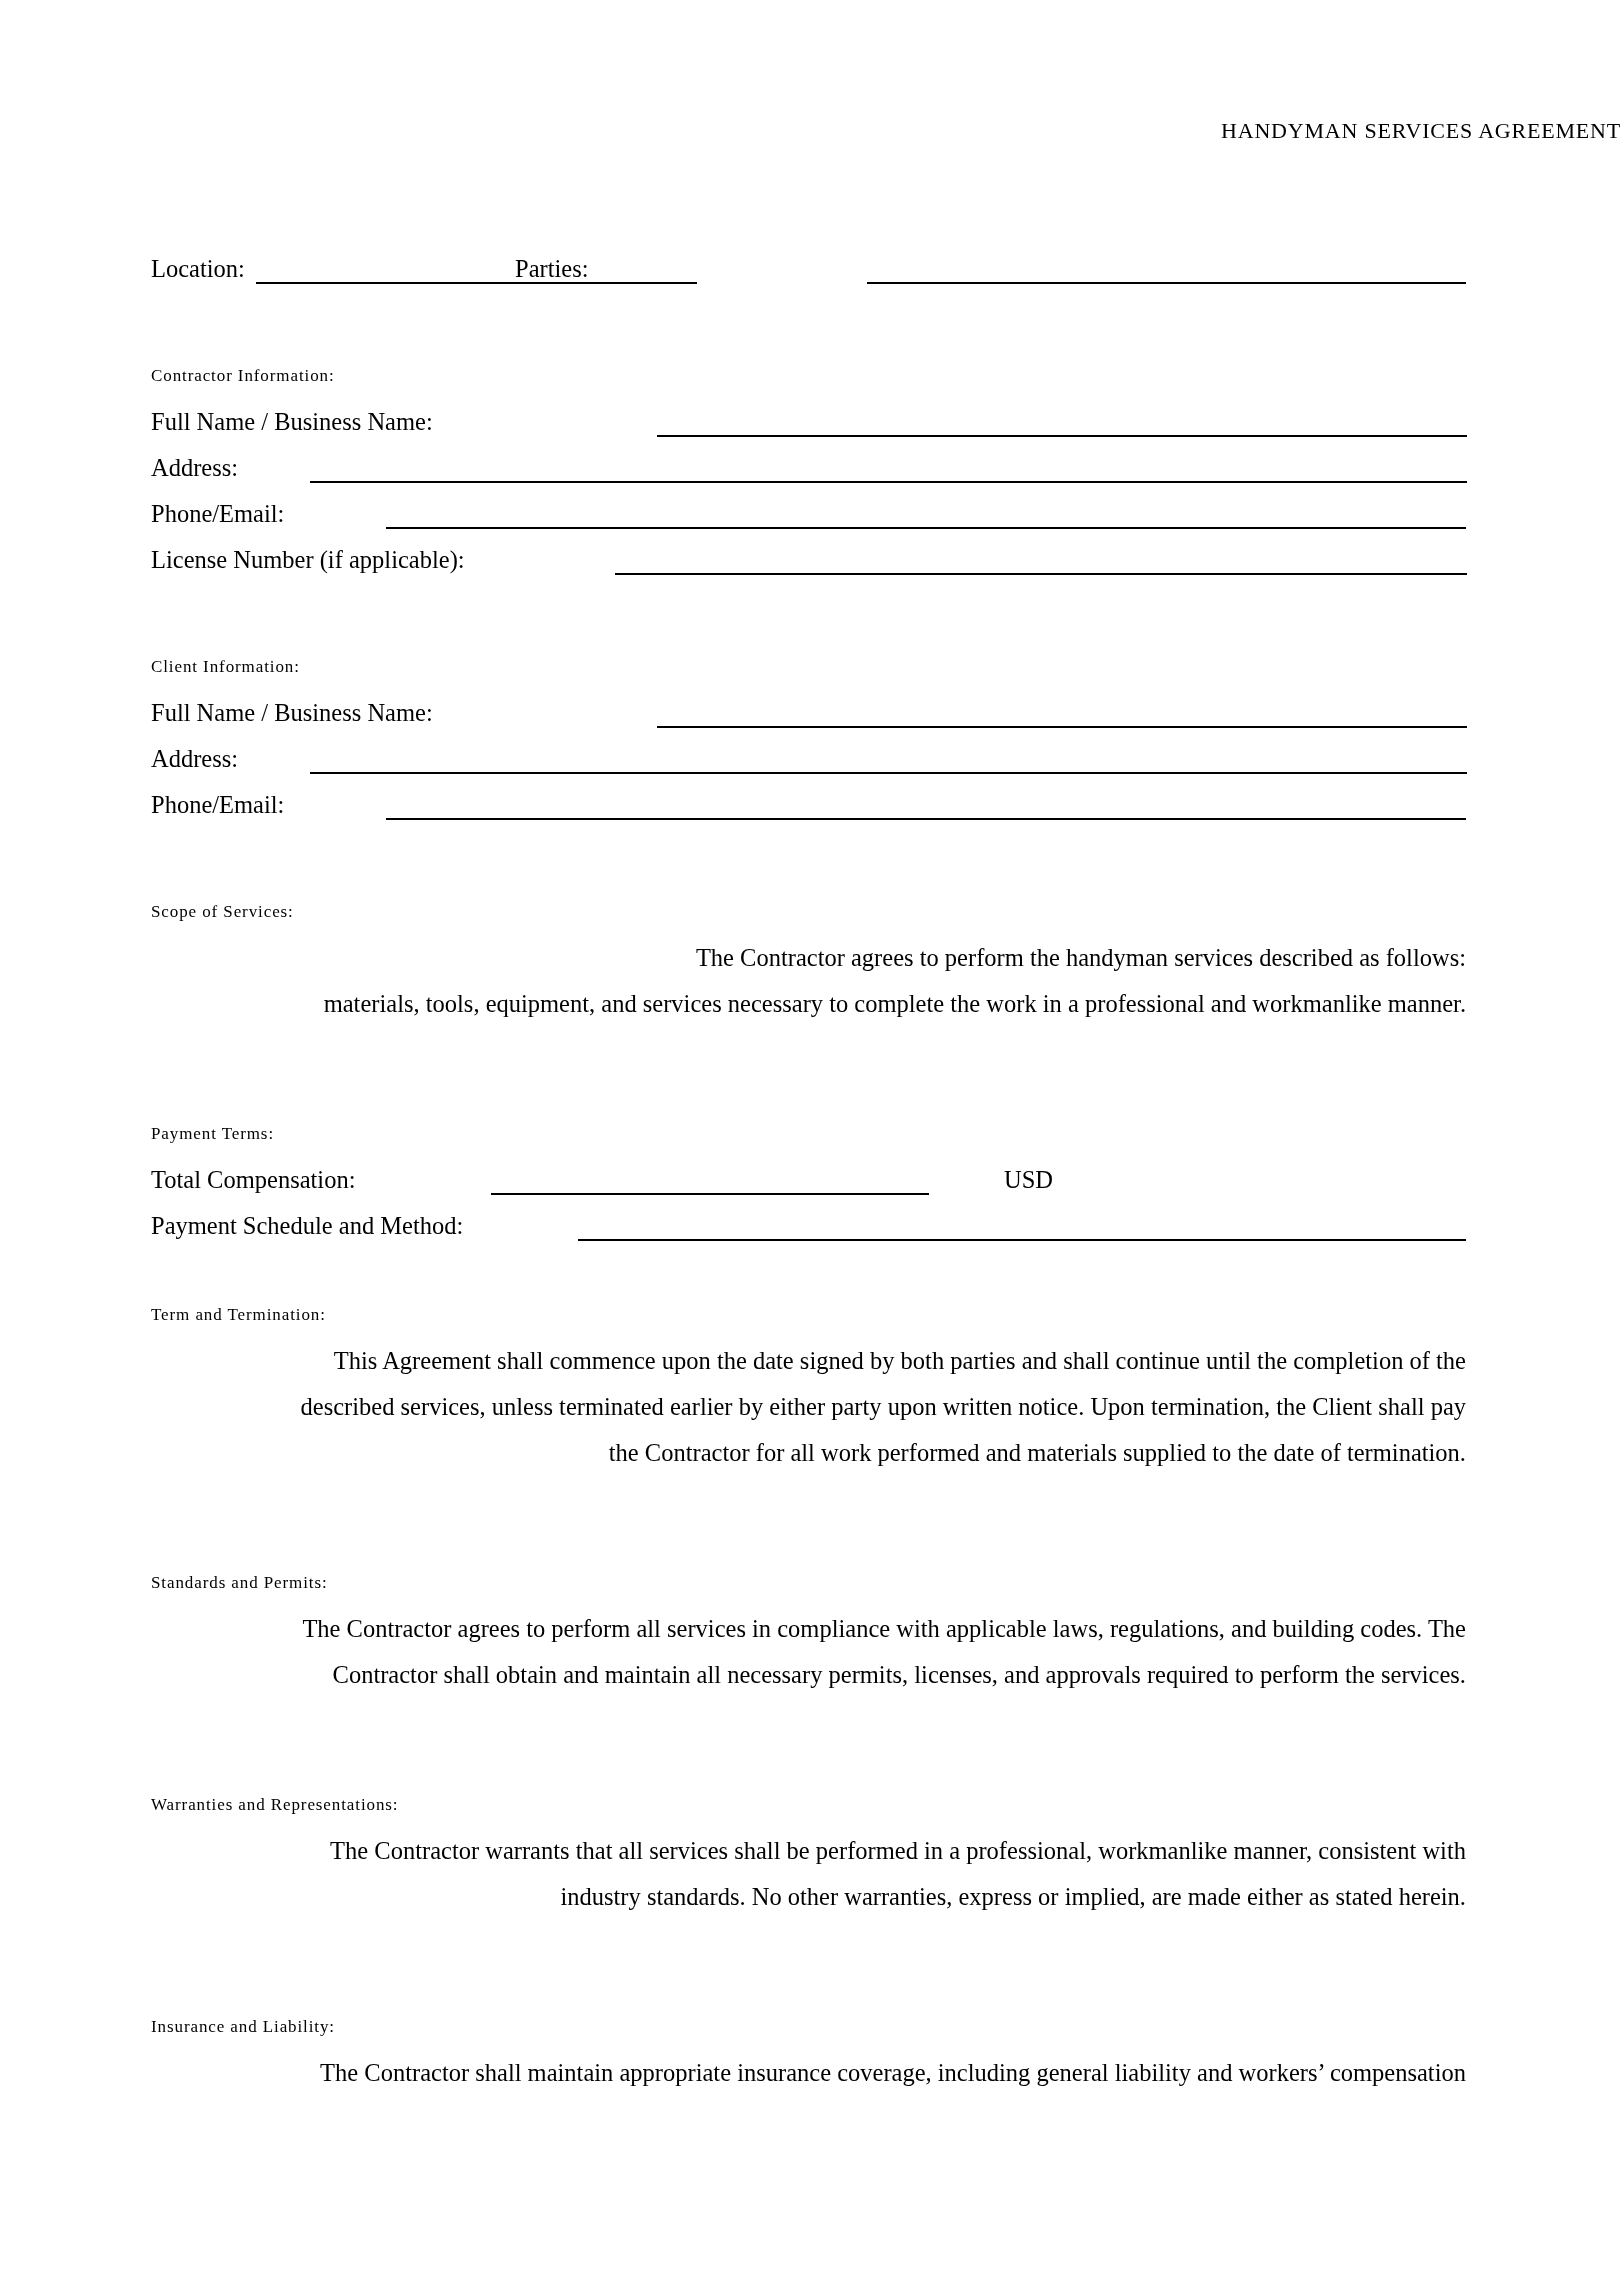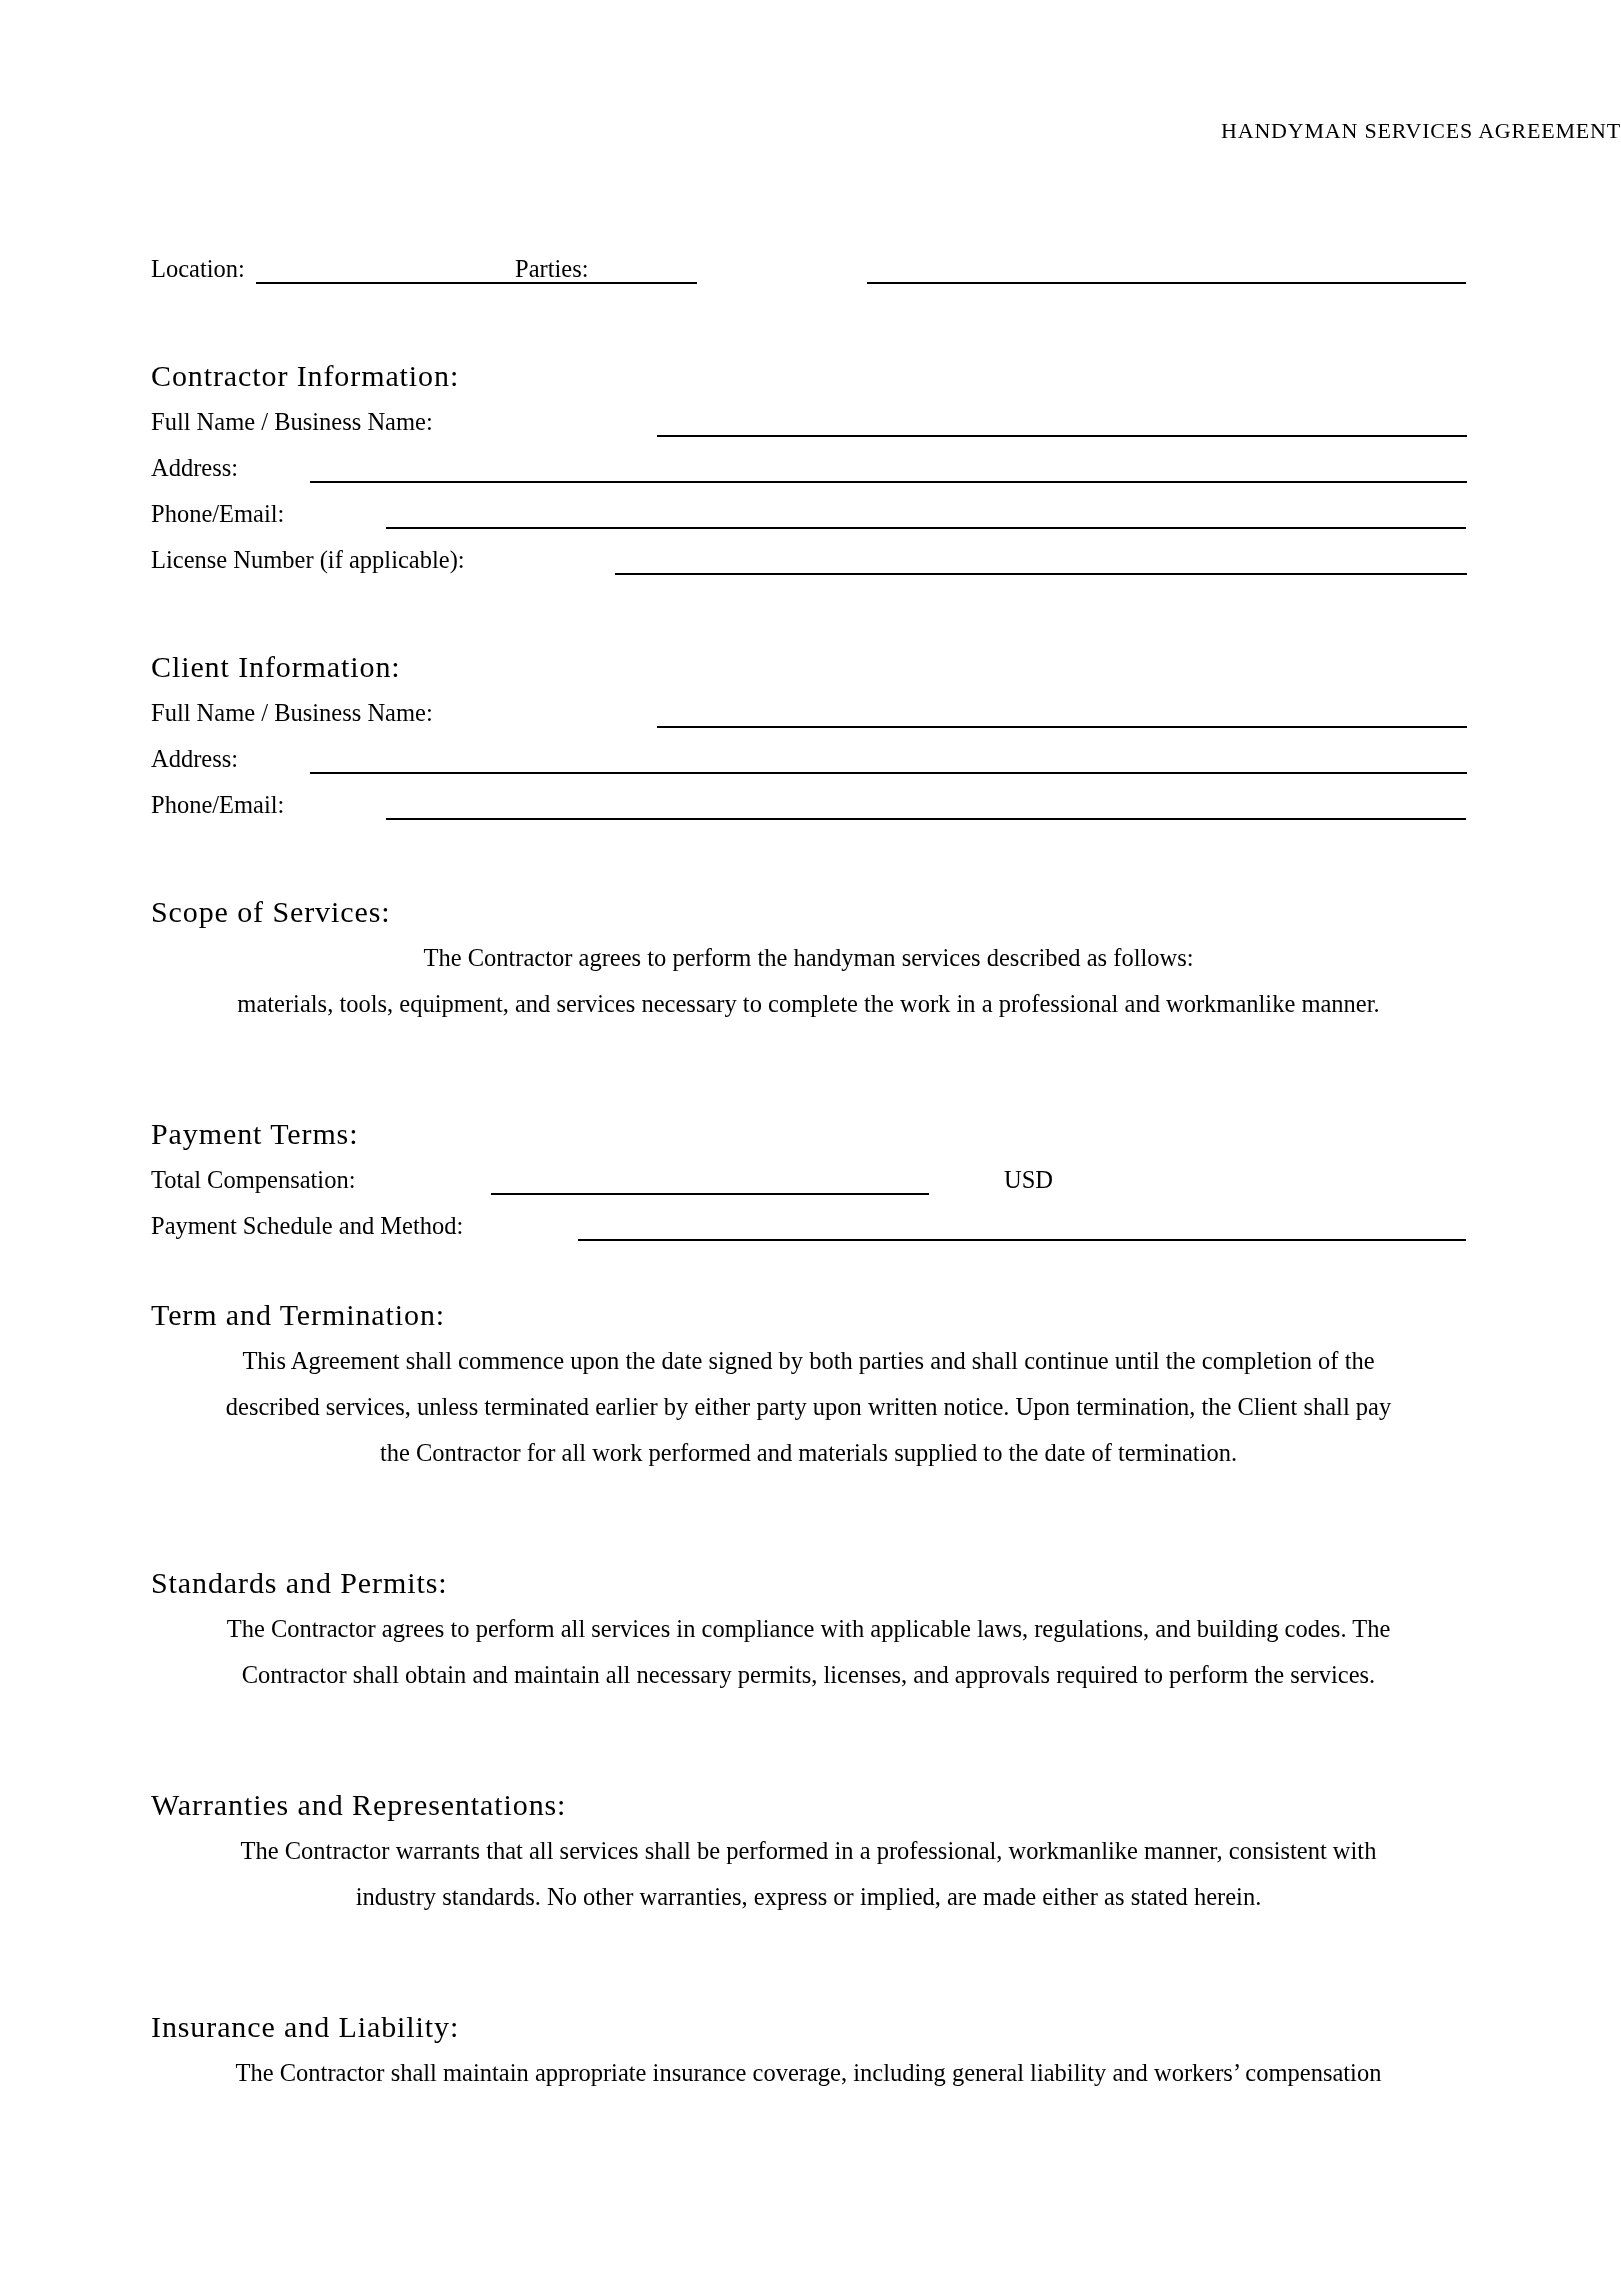--- a/index.html
+++ b/index.html
@@ -43,33 +43,33 @@
     height: 46px;
     font-size: 24.5px;
     line-height: 46px;
     white-space: nowrap;
   }
   .label {
     display: inline-block;
     vertical-align: baseline;
   }
   .heading {
-    font-size: 30px;
+    font-size: 17px;
     letter-spacing: 0.9px;
   }
   .blank {
     position: absolute;
     bottom: 7.8px;
     border-bottom: 2.9px solid #000000;
     height: 0;
   }
   .para {
     font-size: 24.5px;
     line-height: 46px;
-    text-align: center;
+    text-align: right;
   }
   .para-line {
     white-space: nowrap;
   }
   .inline-blank {
     display: inline-block;
     border-bottom: 2px solid #000000;
     height: 26.5px;
     vertical-align: -4.9px;
   }

